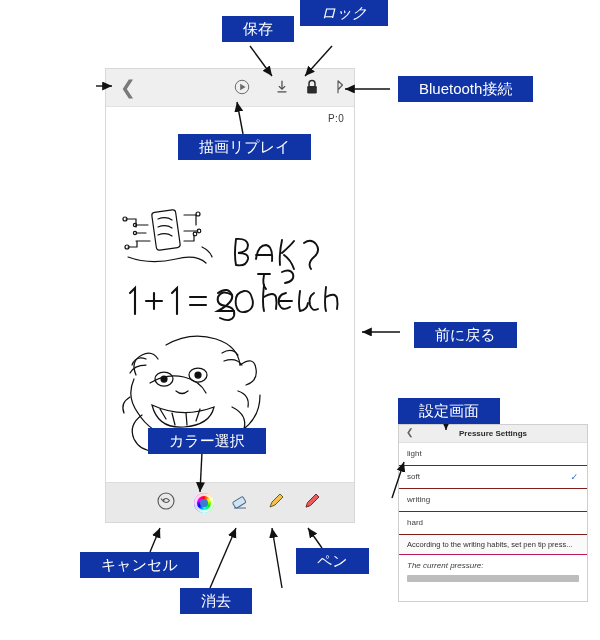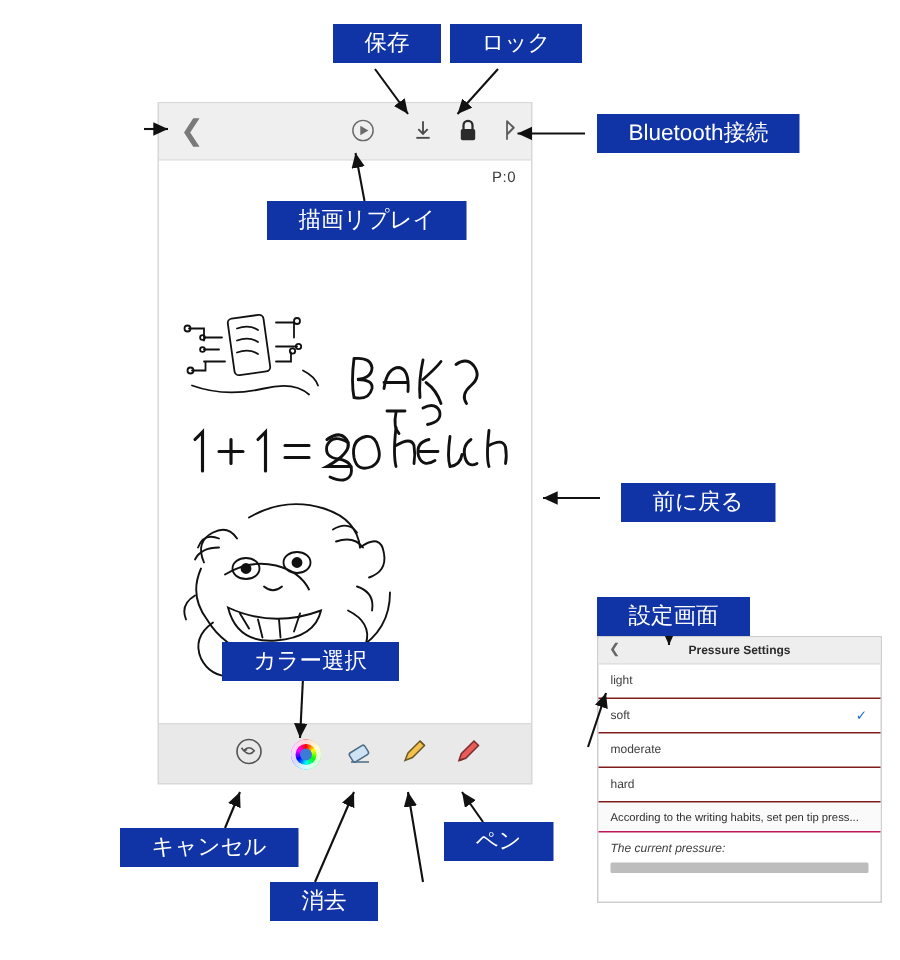--- a/index.html
+++ b/index.html
@@ -349,21 +349,21 @@
       <div class="settings-title">Pressure Settings</div>
     </div>
     <div class="s-row">
       <span>light</span>
     </div>
     <div class="s-row">
       <span>soft</span>
       <span class="check">✓</span>
     </div>
     <div class="s-row">
-      <span>moderate</span>
+      <span>writing</span>
     </div>
     <div class="s-row">
       <span>hard</span>
     </div>
     <div class="s-note">According to the writing habits, set pen tip press...</div>
     <div class="s-sub">The current pressure:</div>
     <div class="s-bar"></div>
   </div>
 
   <svg class="overlay">
@@ -398,21 +398,21 @@
 
       <line x1="392" y1="498" x2="404" y2="462"></line>
     </g>
     <g stroke="#111" stroke-width="1.4" fill="none">
 
       <line x1="96" y1="86" x2="112" y2="86" marker-end="url(#ah)"></line>
     </g>
   </svg>
 
   <div class="lbl" style="left:222px; top:16px;">保存</div>
-  <div class="lbl" style="left:300px; top:16px;">ロック</div>
+  <div class="lbl" style="left:300px; top:0;font-style:italic;">ロック</div>
   <div class="lbl" style="left:398px; top:76px;">Bluetooth接続</div>
   <div class="lbl" style="left:178px; top:134px;">描画リプレイ</div>
   <div class="lbl" style="left:414px; top:322px;">前に戻る</div>
   <div class="lbl" style="left:398px; top:398px;">設定画面</div>
   <div class="lbl" style="left:148px; top:428px;">カラー選択</div>
   <div class="lbl" style="left:80px;  top:552px;">キャンセル</div>
   <div class="lbl" style="left:180px; top:588px;">消去</div>
   <div class="lbl" style="left:296px; top:548px;">ペン</div>
 
 </div>

